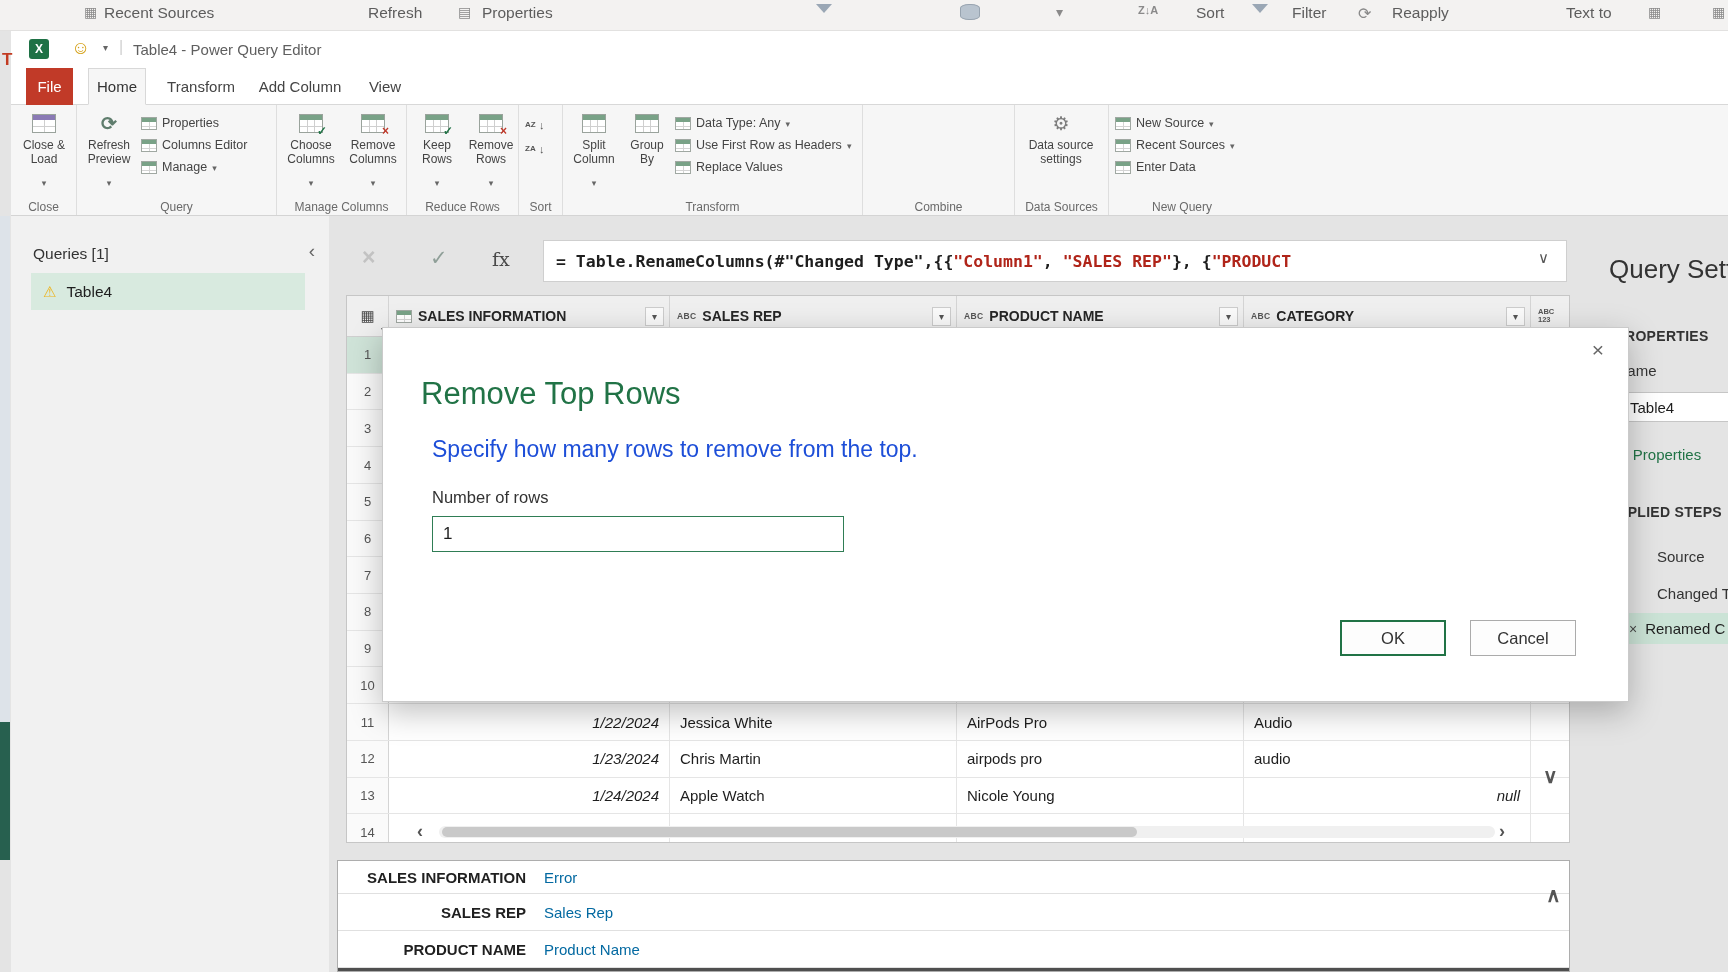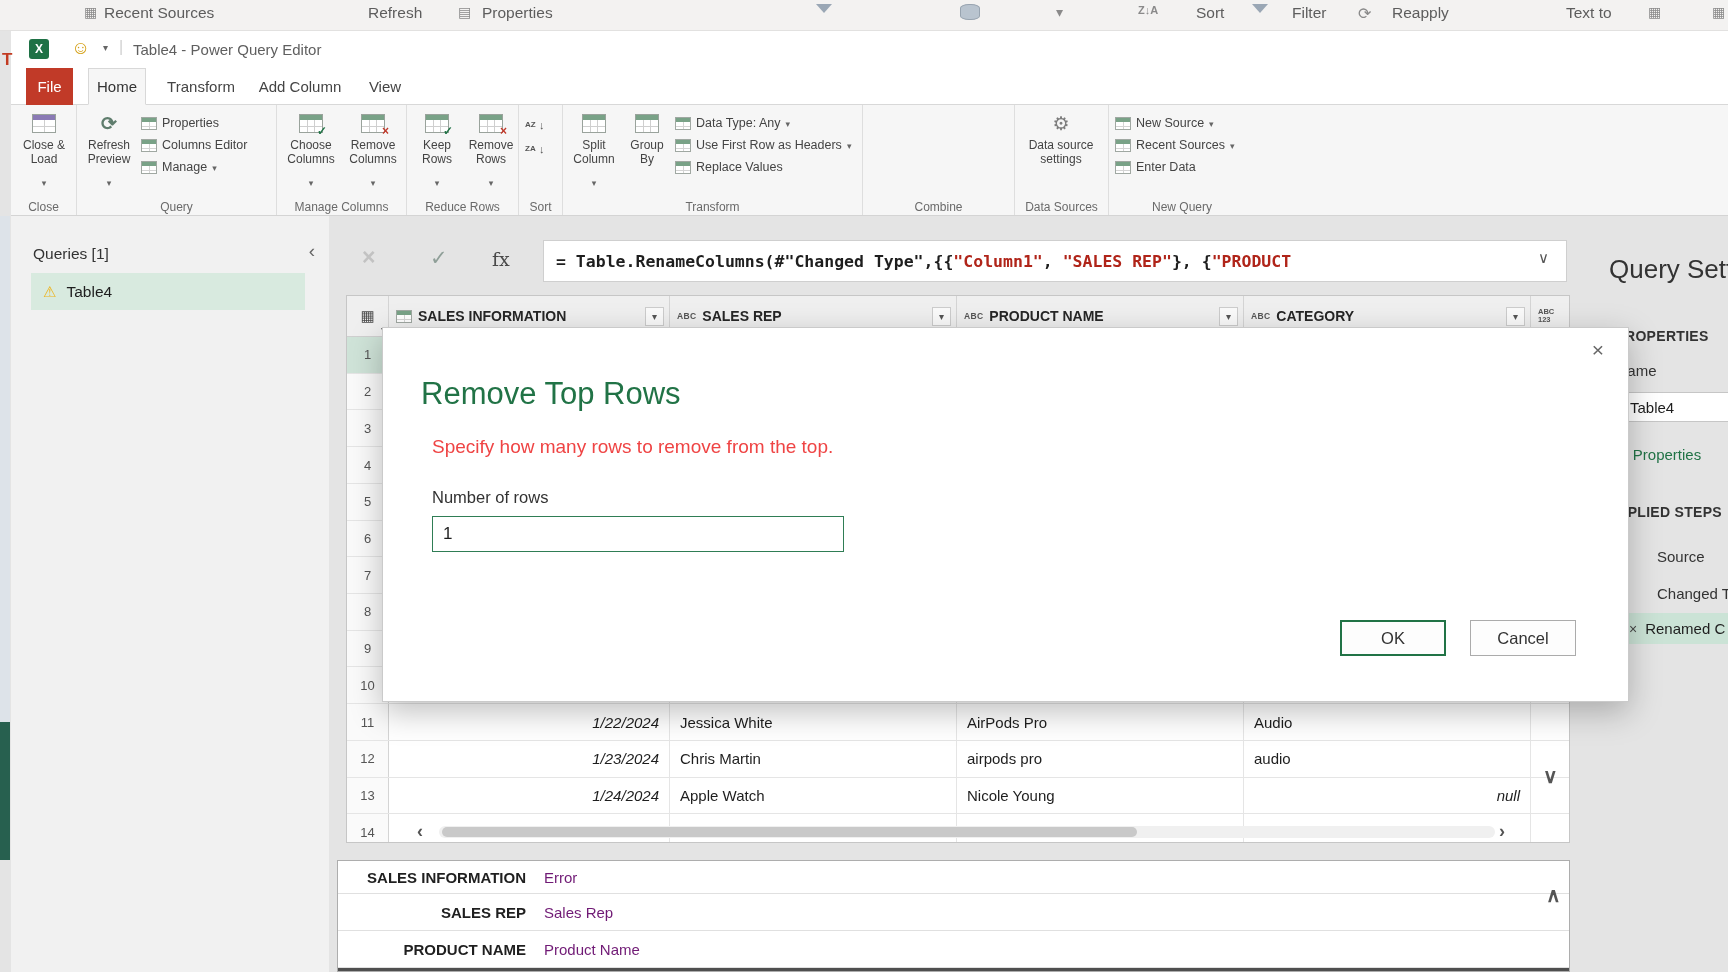--- a/index.html
+++ b/index.html
@@ -90,21 +90,21 @@
   .hscroll-left{position:absolute;left:70px;top:525px;font-size:18px;color:#555;font-weight:bold}
   .hscroll-track{position:absolute;left:92px;top:530px;width:1056px;height:12px;background:#f0f0f0;border-radius:6px}
   .hscroll-thumb{position:absolute;left:3px;top:1px;width:695px;height:10px;background:#c9c9c9;border-radius:5px}
   .hscroll-right{position:absolute;left:1152px;top:525px;font-size:18px;color:#555;font-weight:bold}
   .vchevron-down{position:absolute;left:1196px;top:468px;font-size:20px;font-weight:bold;color:#555}
 
   
   .dialog{position:absolute;left:382px;top:327px;width:1247px;height:375px;background:#fff;border:1px solid #cacaca;box-shadow:0 10px 30px rgba(0,0,0,.25);z-index:50}
   .dlg-close{position:absolute;right:24px;top:10px;font-size:21px;color:#666}
   .dlg-title{position:absolute;left:38px;top:48px;font-size:31px;color:#217346;font-weight:normal}
-  .dlg-msg{position:absolute;left:49px;top:108px;font-size:19px;color:#ef4444}
+  .dlg-msg{position:absolute;left:49px;top:108px;font-size:23px;color:#1d4ed8}
   .dlg-label{position:absolute;left:49px;top:160px;font-size:16.5px;color:#333}
   .dlg-field{position:absolute;left:49px;top:188px;width:412px;height:36px;border:1px solid #2f7d55;background:#fff;font-size:17px;padding:0 10px;font-family:"Liberation Sans",sans-serif;color:#1e1e1e;outline:none}
   .dlg-btn{position:absolute;top:292px;width:106px;height:36px;background:#fdfdfd;font-size:16.5px;color:#333;display:flex;align-items:center;justify-content:center}
   .dlg-ok{left:957px;border:2px solid #217346}
   .dlg-cancel{left:1087px;border:1px solid #ababab}
 
   
   .qs{position:absolute;left:1604px;top:216px;width:200px;height:756px;z-index:4}
   .qs-title{position:absolute;left:5px;top:38px;font-size:26px;color:#333;white-space:nowrap}
   .qs-h{position:absolute;font-size:14px;font-weight:bold;color:#333;letter-spacing:.3px;white-space:nowrap}
@@ -113,21 +113,21 @@
   .qs-link{position:absolute;left:18px;top:230px;font-size:15px;color:#217346;white-space:nowrap}
   .qs-step{position:absolute;font-size:15px;color:#333;white-space:nowrap}
   .qs-selected{position:absolute;left:17px;top:397px;width:180px;height:31px;background:#cbe3d6;display:flex;align-items:center;gap:8px;padding-left:8px}
   .qs-selected .x{font-size:14px;color:#4a4a4a}
   .qs-selected .nm{font-size:15px;color:#1e1e1e;white-space:nowrap}
 
   
   .preview{position:absolute;left:337px;top:860px;width:1233px;height:112px;background:#fff;border:1px solid #adadad;z-index:5;overflow:hidden}
   .prow{position:absolute;left:0;right:0;display:flex;border-bottom:1px solid #e0e0e0}
   .plabel{width:197px;flex:none;text-align:right;padding-right:9px;font-weight:bold;font-size:15px;color:#1f1f1f;display:flex;align-items:center;justify-content:flex-end}
-  .pval{padding-left:9px;font-size:15px;color:#701a75;display:flex;align-items:center}
+  .pval{padding-left:9px;font-size:15px;color:#0369a1;display:flex;align-items:center}
   .pdark{position:absolute;left:0;right:0;top:107px;height:5px;background:#4f4f4f}
   .pchevron-up{position:absolute;left:1208px;top:22px;font-size:20px;font-weight:bold;color:#555}
 
   
   .strip-blue{position:absolute;left:0;top:216px;width:10px;height:506px;background:#dde3e9;z-index:1}
   .strip-dark{position:absolute;left:0;top:722px;width:10px;height:138px;background:#27604f;z-index:1}
 </style>
 </head>
 <body>
 

